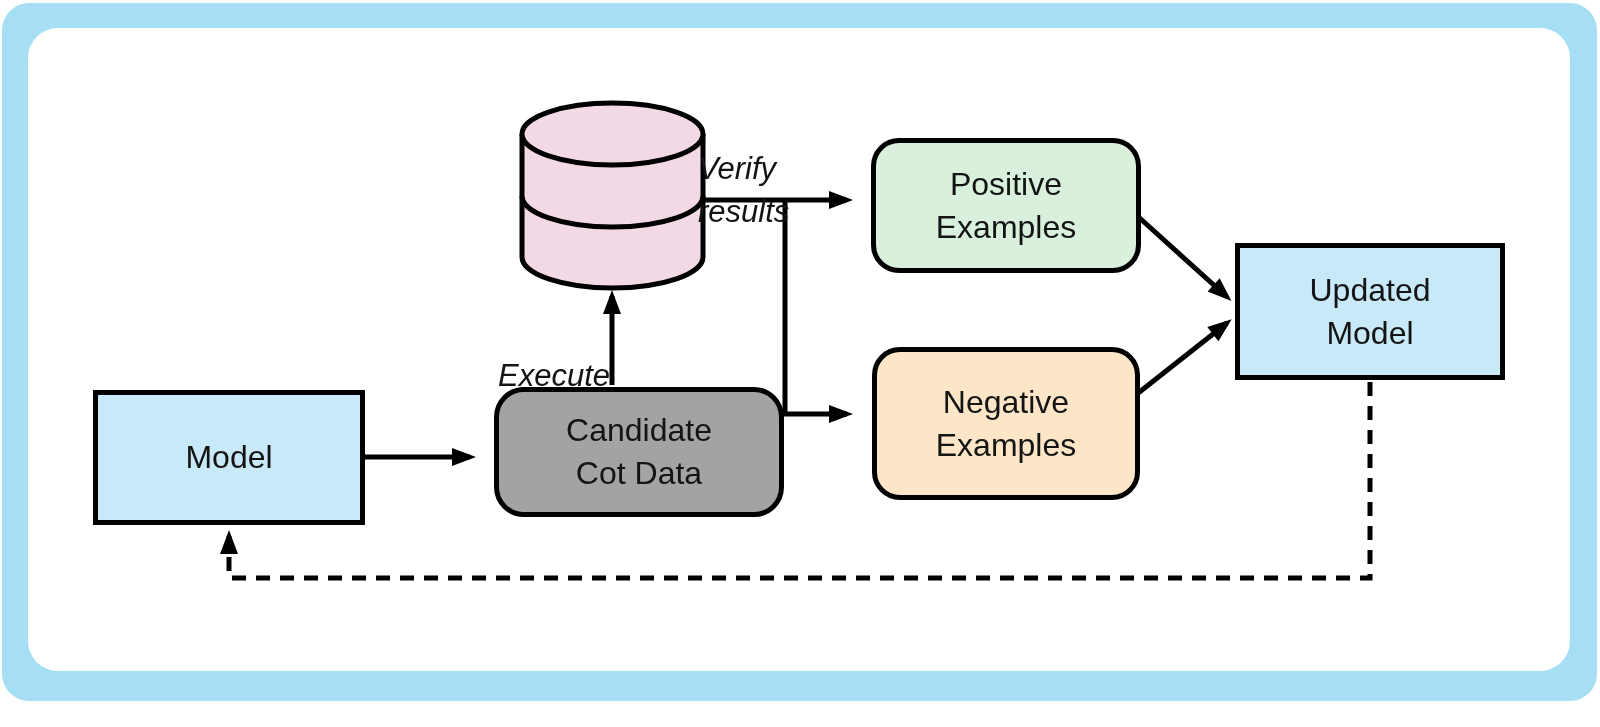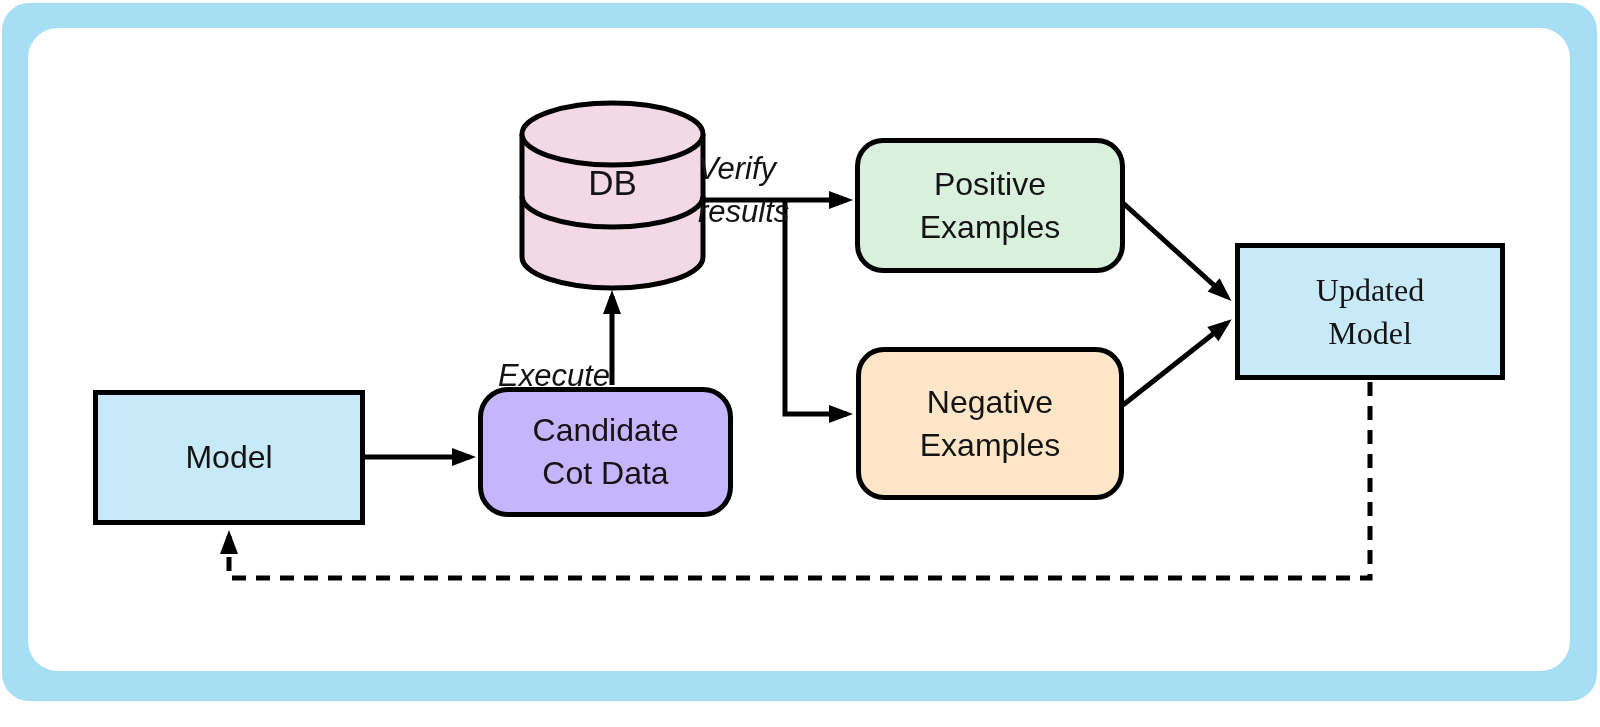--- a/index.html
+++ b/index.html
@@ -44,20 +44,21 @@
     display: flex;
     align-items: center;
     justify-content: center;
     text-align: center;
     white-space: pre-line;
     font-size: 32px;
     line-height: 43px;
   }
   .rounded {
     border-radius: 30px;
+    margin-left: 16px;
   }
   .db-label {
     position: absolute;
     left: 522px;
     top: 162px;
     width: 181px;
     height: 42px;
     display: flex;
     align-items: center;
     justify-content: center;
@@ -111,43 +112,40 @@
     <path d="M1123,203 L1227,297" fill="none" stroke="#000000" stroke-width="5" marker-end="url(#arrow)"></path>
     <path d="M1123,405 L1227,323" fill="none" stroke="#000000" stroke-width="5" marker-end="url(#arrow)"></path>
 
     <path d="M1370,382 L1370,578 L229,578 L229,536" fill="none" stroke="#000000" stroke-width="5" stroke-dasharray="14 10" marker-end="url(#arrow)"></path>
   </svg>
 
   <div class="node" style="left: 93px; top: 390px; width: 272px; height: 135px; background-color: rgb(200, 233, 247);">
     <span>Model</span>
   </div>
 
-  <div class="node rounded" style="left: 478px; top: 387px; width: 255px; height: 130px; background-color: #c4b5fd;">
+  <div class="node rounded" style="left: 478px; top: 387px; width: 290px; height: 130px; background-color: #a3a3a3;">
     <span>Candidate
 Cot Data</span>
   </div>
 
   <div class="node rounded" style="left: 855px; top: 138px; width: 270px; height: 135px; border-radius: 28px; background-color: rgb(217, 240, 221);">
     <span>Positive
 Examples</span>
   </div>
 
   <div class="node rounded" style="left: 856px; top: 347px; width: 268px; height: 153px; border-radius: 28px; background-color: rgb(253, 230, 199);">
     <span>Negative
 Examples</span>
   </div>
 
-  <div class="node" style="left: 1235px; top: 243px; width: 270px; height: 137px; background-color: rgb(200, 233, 247); font-family: Liberation Serif, serif;">
+  <div class="node" style="left: 1235px; top: 243px; width: 270px; height: 137px; background-color: rgb(200, 233, 247);">
     <span>Updated
 Model</span>
   </div>
 
-  <div class="db-label">
-    <span>DB</span>
-  </div>
 
   <div class="edge-label execute">
     <span>Execute</span>
   </div>
   <div class="edge-label verify">
     <span>Verify
 results</span>
   </div>
 
 </div>

